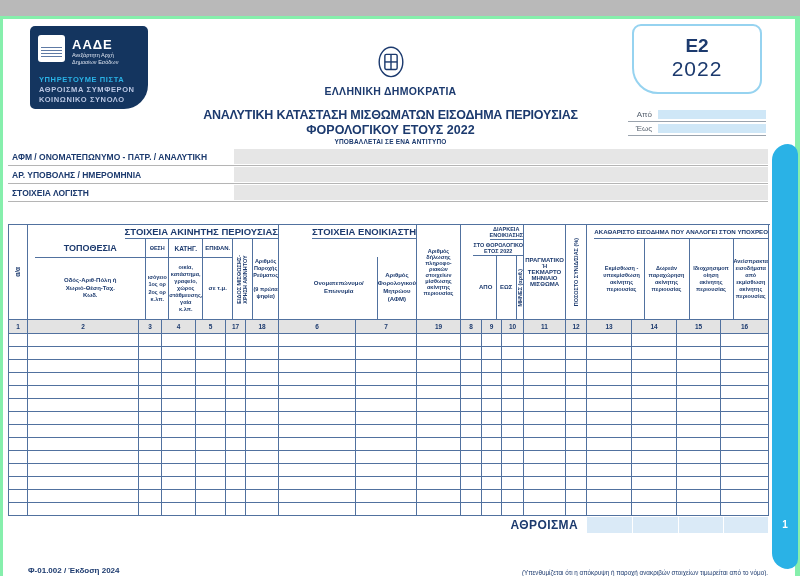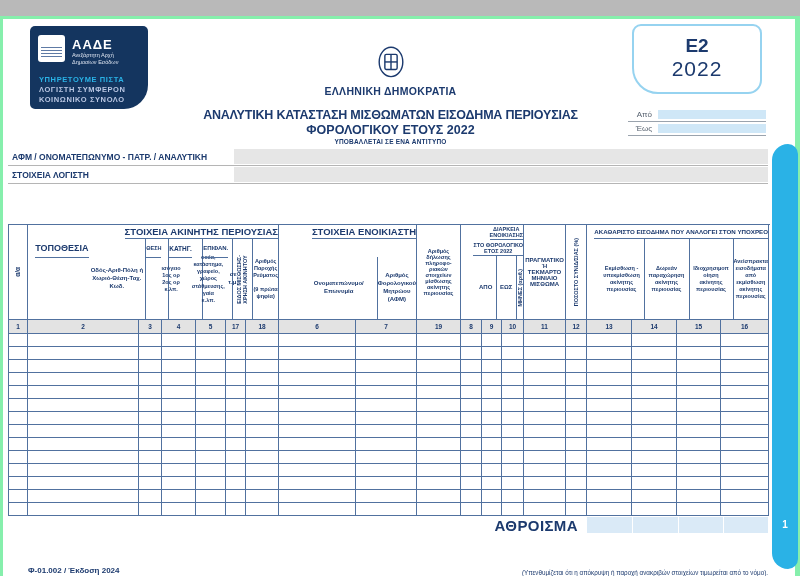--- a/index.html
+++ b/index.html
@@ -48,38 +48,38 @@
     display: grid;
     grid-template-columns: 19px 111px 23px 34px 30px 20px 33px 77px 61px 44px 21px 20px 22px 42px 21px 45px 45px 44px 48px;
     grid-template-rows: 95px 14px; grid-auto-rows: 13px;
     border-top: 1px solid var(--grid_line); border-left: 1px solid var(--grid_line); }
   .cell { border-right: 1px solid var(--grid_line); border-bottom: 1px solid var(--grid_line); color: var(--text_navy); }
   .hdr { display: flex; align-items: center; justify-content: center; text-align: center; white-space: pre-line; font-weight: bold; }
   .group { display: flex; flex-direction: column; align-items: flex-end; }
   .g-title { border-bottom: 1px solid var(--grid_line); display: flex; align-items: center; justify-content: center;
     font-weight: bold; text-align: center; white-space: pre-line; }
   .g-cols { flex: 1; display: flex; align-items: stretch; min-height: 0; }
-  .g-col { border-right: 1px solid var(--grid_line); display: flex; flex-direction: row; min-width: 0; }
+  .g-col { border-right: 1px solid var(--grid_line); display: flex; flex-direction: column; min-width: 0; }
   .g-col:last-child { border-right: none; }
   .sub-head { height: 19px; border-bottom: 1px solid var(--grid_line); display: flex; align-items: center; justify-content: center;
     font-weight: bold; text-align: center; }
   .sub-detail { flex: 1; display: flex; align-items: center; justify-content: center; text-align: center;
     white-space: pre-line; font-weight: bold; line-height: 1.3; }
   .vtext { writing-mode: vertical-rl; transform: rotate(180deg); white-space: pre-line; line-height: 1.15;
     font-weight: bold; text-align: center; }
   .f95 { font-size: 9.5px; } .f9 { font-size: 9px; } .f65 { font-size: 6.5px; }
   .f62 { font-size: 6.2px; } .f6 { font-size: 6px; } .f55 { font-size: 5.5px; }
   .numcell { background: var(--number_row_bg); display: flex; align-items: center; justify-content: center;
     font-size: 6.5px; font-weight: bold; }
   .bodycell { background: #ffffff; }
 
   
   .sumrow { position: absolute; left: 8px; top: 501px; width: 760px; height: 16px; display: flex; }
   .sum-label { width: 578px; display: flex; align-items: center; justify-content: flex-end; padding-right: 8px;
-    font-weight: bold; font-size: 15px; color: var(--text_navy); letter-spacing: 0.4px; }
+    font-weight: bold; font-size: 12px; color: var(--text_navy); letter-spacing: 0.4px; }
   .sum-cell { background: var(--sum_cell); margin-left: 1px; }
   .sc1 { width: 45px; } .sc2 { width: 45px; } .sc3 { width: 44px; } .sc4 { width: 44px; }
 
   
   .footer-left { position: absolute; left: 28px; top: 550px; font-weight: bold; font-size: 8px; color: var(--text_navy); }
   .footer-right { position: absolute; left: 360px; top: 553px; width: 408px; text-align: right; font-size: 6.3px; color: var(--text_navy); }
   .side-tab { position: absolute; left: 772px; top: 128px; width: 26px; height: 425px; background: var(--cyan);
     border-radius: 16px 10px 10px 16px; }
   .page-num { position: absolute; left: 0; right: 0; top: 375px; text-align: center; color: #ffffff; font-weight: bold; font-size: 10px; }
   .bottom-bar { position: absolute; left: 0; top: 566px; width: 800px; height: 10px; background: #464646; }
@@ -92,21 +92,21 @@
 
   <div class="logo-box">
     <div class="logo-mark"></div>
     <div class="aade-acronym">ΑΑΔΕ</div>
     <div class="aade-name">
       <div>Ανεξάρτητη Αρχή</div>
       <div>Δημοσίων Εσόδων</div>
     </div>
     <div class="motto1">ΥΠΗΡΕΤΟΥΜΕ ΠΙΣΤΑ</div>
     <div class="motto23">
-      <div>ΛΟΓΙΣΤΗ ΣΥΜΦΕΡΟΝ</div>
+      <div>ΑΘΡΟΙΣΜΑ ΣΥΜΦΕΡΟΝ</div>
       <div>ΚΟΙΝΩΝΙΚΟ ΣΥΝΟΛΟ</div>
     </div>
   </div>
 
   <div class="center-head">
     <svg class="emblem" width="34" height="38" viewBox="0 0 36 40">
       <ellipse cx="18" cy="21" rx="12.5" ry="15.5" fill="none" stroke="#1c3a6e" stroke-width="1.5"></ellipse>
       <rect x="11.5" y="13" width="13" height="16" rx="1.5" fill="none" stroke="#1c3a6e" stroke-width="1.5"></rect>
       <line x1="18" y1="13" x2="18" y2="29" stroke="#1c3a6e" stroke-width="1.5"></line>
       <line x1="11.5" y1="21" x2="24.5" y2="21" stroke="#1c3a6e" stroke-width="1.5"></line>
@@ -129,20 +129,24 @@
     </div>
     <div class="ft-row">
       <div class="ft-label">Έως</div>
       <div class="ft-field"></div>
     </div>
   </div>
 
   <div class="obligor">
     <div class="ob-row">
       <div class="ob-label">ΑΦΜ / ΟΝΟΜΑΤΕΠΩΝΥΜΟ - ΠΑΤΡ. / ΑΝΑΛΥΤΙΚΗ</div>
+      <div class="ob-field"></div>
+    </div>
+    <div class="ob-row">
+      <div class="ob-label">ΑΡ. ΥΠΟΒΟΛΗΣ / ΗΜΕΡΟΜΗΝΙΑ</div>
       <div class="ob-field"></div>
     </div>
     <div class="ob-row">
       <div class="ob-label">ΣΤΟΙΧΕΙΑ ΛΟΓΙΣΤΗ</div>
       <div class="ob-field"></div>
     </div>
   </div>
 
   <div class="grid">
 

